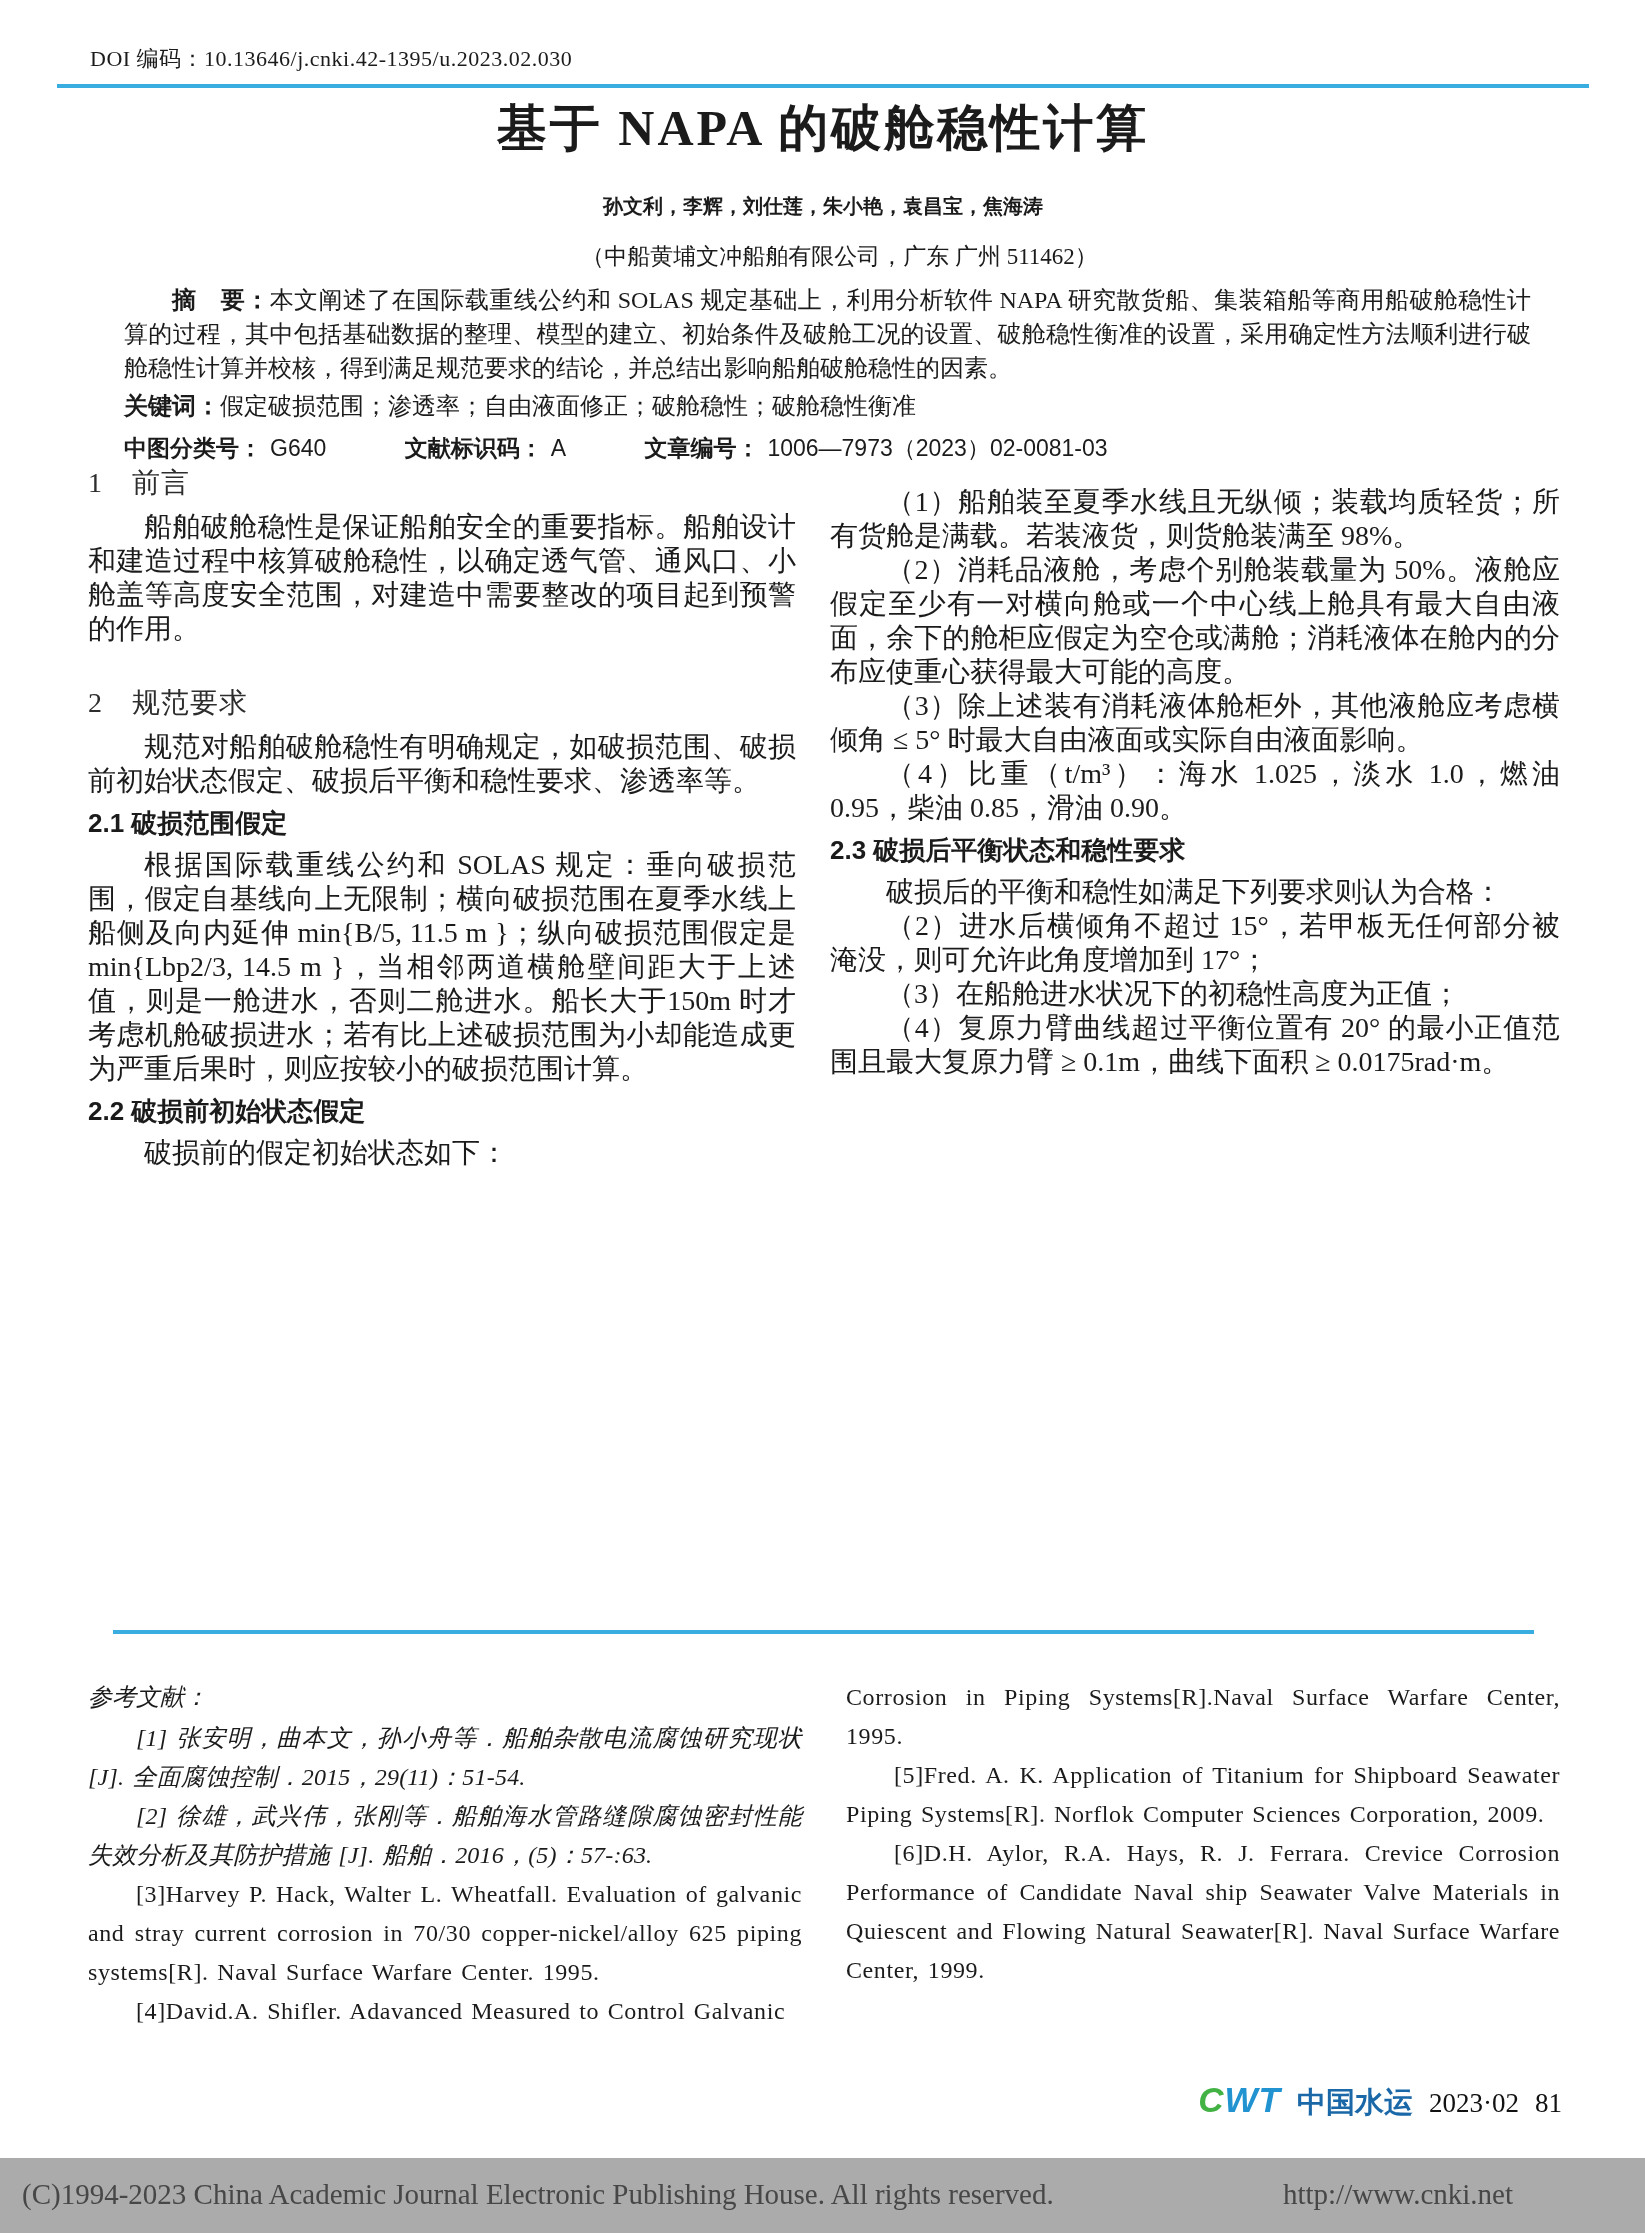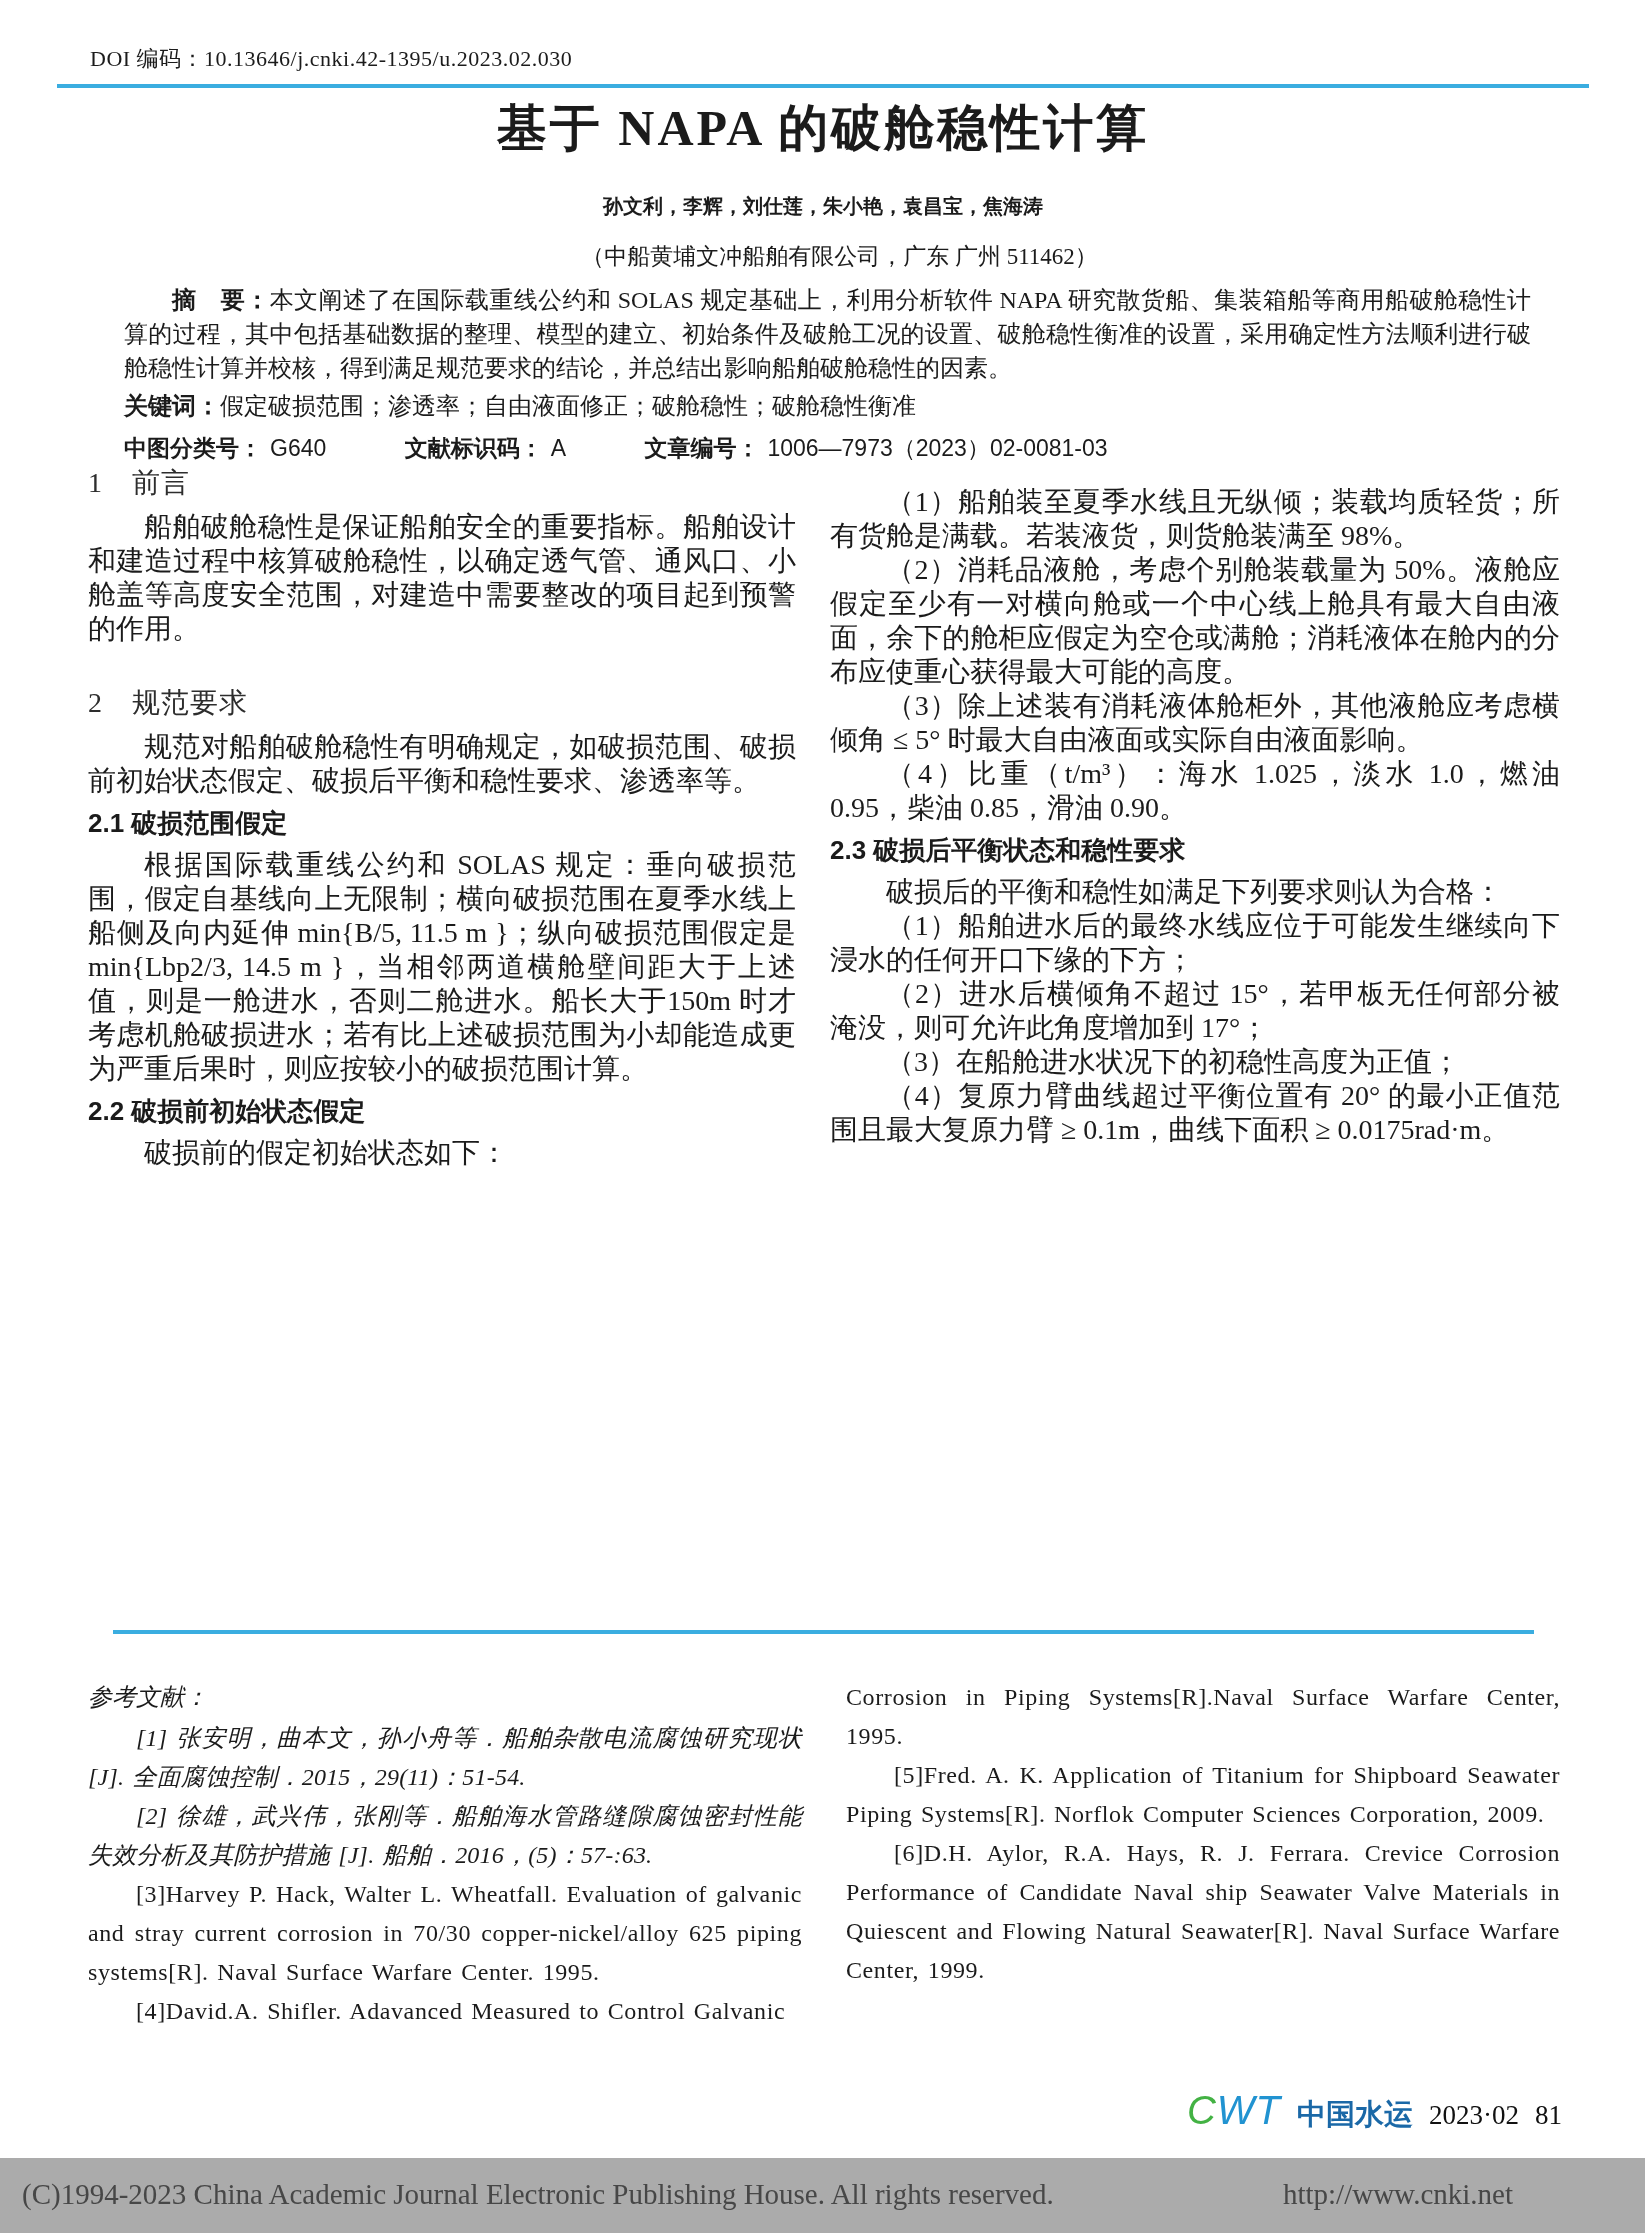--- a/index.html
+++ b/index.html
@@ -41,22 +41,22 @@
   .refs-cols { position:absolute; left:88px; top:1678px; width:1473px;
                display:flex; gap:44px; font-size:24px; line-height:39px; }
   .refs-cols .col { width:714px; }
   .ref-head { font-style:italic; margin-bottom:2px; }
   .ref { text-indent:2em; text-align:justify; letter-spacing:0.6px; word-spacing:2px; }
   .ref.cont { text-indent:0; }
   .ref.zh { font-style:italic; letter-spacing:0.2px; }
 
   .journal-line { position:absolute; top:2080px; right:84px; display:flex;
                   align-items:baseline; gap:16px; font-size:27px; }
-  .logo { font-family:"Liberation Sans","DejaVu Sans",sans-serif; font-weight:normal;
-          font-style:italic; font-size:40px; letter-spacing:1px;margin-top:8px; }
+  .logo { font-family:"Liberation Sans","DejaVu Sans",sans-serif; font-weight:bold;
+          font-style:italic; font-size:35px; letter-spacing:1px; }
   .logo-c { color:var(--logo-green,#43b244); }
   .logo-wt { color:var(--logo-blue,#2193d1); }
   .jname { font-weight:bold; color:var(--journal-blue,#1a68a7); font-size:29px; }
   .jissue, .jpage { color:#111111; }
 
   .copyright-bar { position:absolute; left:0; top:2158px; width:1646px; height:76px;
                    background:var(--bar-gray,#ababab); display:flex; align-items:center;
                    justify-content:space-between; padding:0 133px 4px 22px;
                    font-size:29px; color:#474747; }
 </style>
@@ -94,21 +94,20 @@
       <p class="body-p">破损前的假定初始状态如下：</p>
     </section>
 
     <section class="col-right">
       <p class="body-p">（1）船舶装至夏季水线且无纵倾；装载均质轻货；所有货舱是满载。若装液货，则货舱装满至 98%。</p>
       <p class="body-p">（2）消耗品液舱，考虑个别舱装载量为 50%。液舱应假定至少有一对横向舱或一个中心线上舱具有最大自由液面，余下的舱柜应假定为空仓或满舱；消耗液体在舱内的分布应使重心获得最大可能的高度。</p>
       <p class="body-p">（3）除上述装有消耗液体舱柜外，其他液舱应考虑横倾角 ≤ 5° 时最大自由液面或实际自由液面影响。</p>
       <p class="body-p">（4）比重（t/m³）：海水 1.025，淡水 1.0，燃油 0.95，柴油 0.85，滑油 0.90。</p>
       <h3 class="sec-h2">2.3 破损后平衡状态和稳性要求</h3>
       <p class="body-p">破损后的平衡和稳性如满足下列要求则认为合格：</p>
-      <p class="body-p">（1）船舶进水后的最终水线应位于可能发生继续向下浸水的任何开口下缘的下方；</p>
       <p class="body-p">（2）进水后横倾角不超过 15°，若甲板无任何部分被淹没，则可允许此角度增加到 17°；</p>
       <p class="body-p">（3）在船舱进水状况下的初稳性高度为正值；</p>
       <p class="body-p">（4）复原力臂曲线超过平衡位置有 20° 的最小正值范围且最大复原力臂 ≥ 0.1m，曲线下面积 ≥ 0.0175rad·m。</p>
     </section>
   </div>
 
   <div class="rule rule-mid"></div>
 
   <div class="refs-cols">
     <section class="col">

